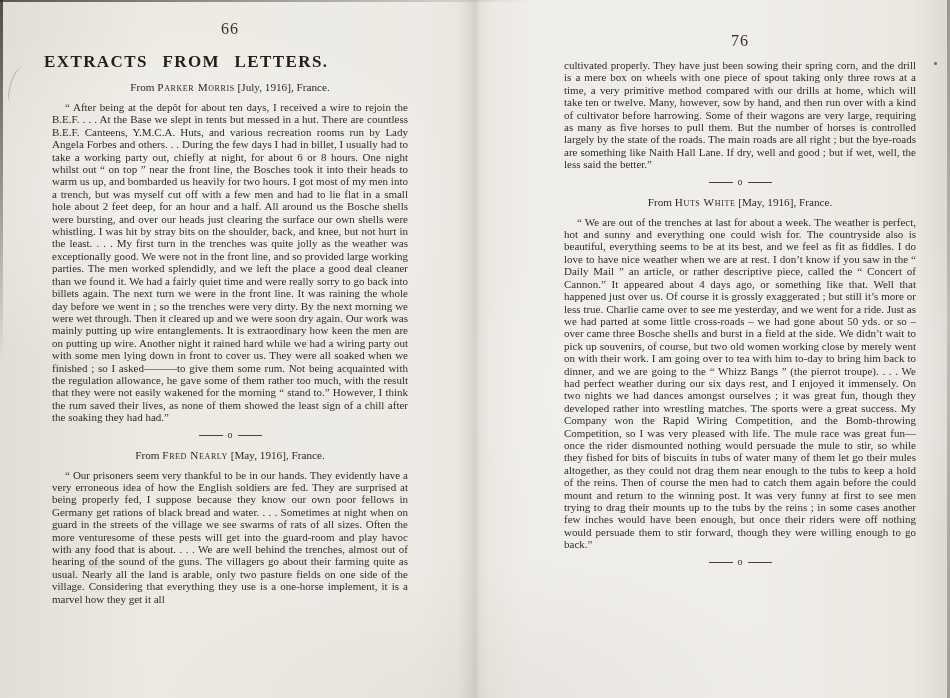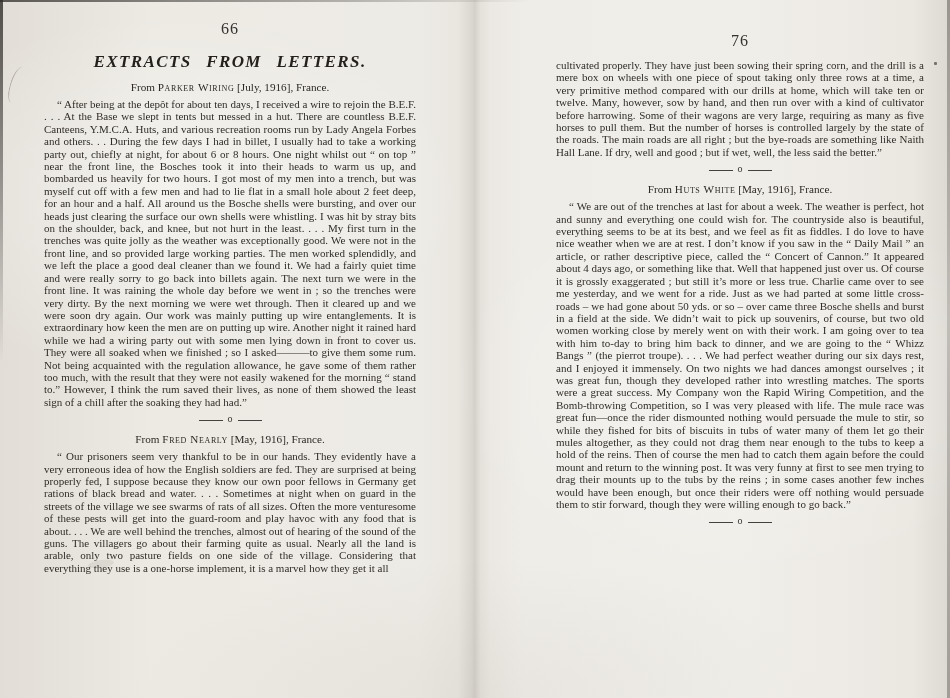--- a/index.html
+++ b/index.html
@@ -54,45 +54,43 @@
   .page-left  { left: 44px;  top: 20px; width: 372px; }
   .page-right { left: 556px; top: 32px; width: 368px; }
 
   .page-number {
     text-align: center;
     font-size: 16px;
     letter-spacing: 1px;
     color: #36332e;
   }
   .title {
-    text-align: center;
     font-size: 17px;
     font-weight: bold;
     letter-spacing: 1.4px;
     word-spacing: 9px;
     margin: 14px 0 6px 0;
     color: #24211d;
-    font-style: italic;
   }
   .letter-heading {
     text-align: center;
     font-size: 11.2px;
     margin: 9px 0 5px 0;
     color: #2c2924;
     white-space: nowrap;
   }
   .letter-heading .sc {
     font-variant: small-caps;
     letter-spacing: 0.6px;
   }
   .body-para {
     font-size: 11px;
     line-height: 12.4px;
     text-align: justify;
-    margin: 0;
+    margin: 8px;
     color: #302d28;
   }
   .indent { text-indent: 13px; }
   .first-para { margin-top: 9px; }
 
   .divider {
     display: flex;
     align-items: center;
     justify-content: center;
     gap: 5px;
@@ -113,21 +111,21 @@
   <div class="pencil-squiggle"></div>
   <div class="fleck"></div>
   <div class="smudge"></div>
 
   <div class="page page-left">
     <div class="page-number">66</div>
     <div class="title">EXTRACTS FROM LETTERS.</div>
 
     <div class="letter-heading">
       <span>From</span>
-      <span class="sc">Parker Wiring</span>
+      <span class="sc">Parker Morris</span>
       <span>[July, 1916], France.</span>
     </div>
     <p class="body-para indent">“ After being at the depôt for about ten days, I received a wire to rejoin the B.E.F.   .   .   .   At the Base we slept in tents but messed in a hut.  There are countless B.E.F. Canteens, Y.M.C.A. Huts, and various recreation rooms run by Lady Angela Forbes and others.   .   . During the few days I had in billet, I usually had to take a working party out, chiefly at night, for about 6 or 8 hours.  One night whilst out “ on top ” near the front line, the Bosches took it into their heads to warm us up, and bombarded us heavily for two hours.  I got most of my men into a trench, but was myself cut off with a few men and had to lie flat in a small hole about 2 feet deep, for an hour and a half. All around us the Bosche shells were bursting, and over our heads just clearing the surface our own shells were whistling.  I was hit by stray bits on the shoulder, back, and knee, but not hurt in the least.   .   .   . My first turn in the trenches was quite jolly as the weather was exceptionally good.  We were not in the front line, and so provided large working parties.  The men worked splendidly, and we left the place a good deal cleaner than we found it.  We had a fairly quiet time and were really sorry to go back into billets again.  The next turn we were in the front line.  It was raining the whole day before we went in ; so the trenches were very dirty.  By the next morning we were wet through. Then it cleared up and we were soon dry again.  Our work was mainly putting up wire entanglements.  It is extraordinary how keen the men are on putting up wire.  Another night it rained hard while we had a wiring party out with some men lying down in front to cover us.  They were all soaked when we finished ; so I asked———to give them some rum.  Not being acquainted with the regulation allowance, he gave some of them rather too much, with the result that they were not easily wakened for the morning “ stand to.”   However, I think the rum saved their lives, as none of them showed the least sign of a chill after the soaking they had had.”</p>
 
     <div class="divider">
       <span class="rule"></span>
       <span class="o-glyph">o</span>
       <span class="rule"></span>
     </div>
 

